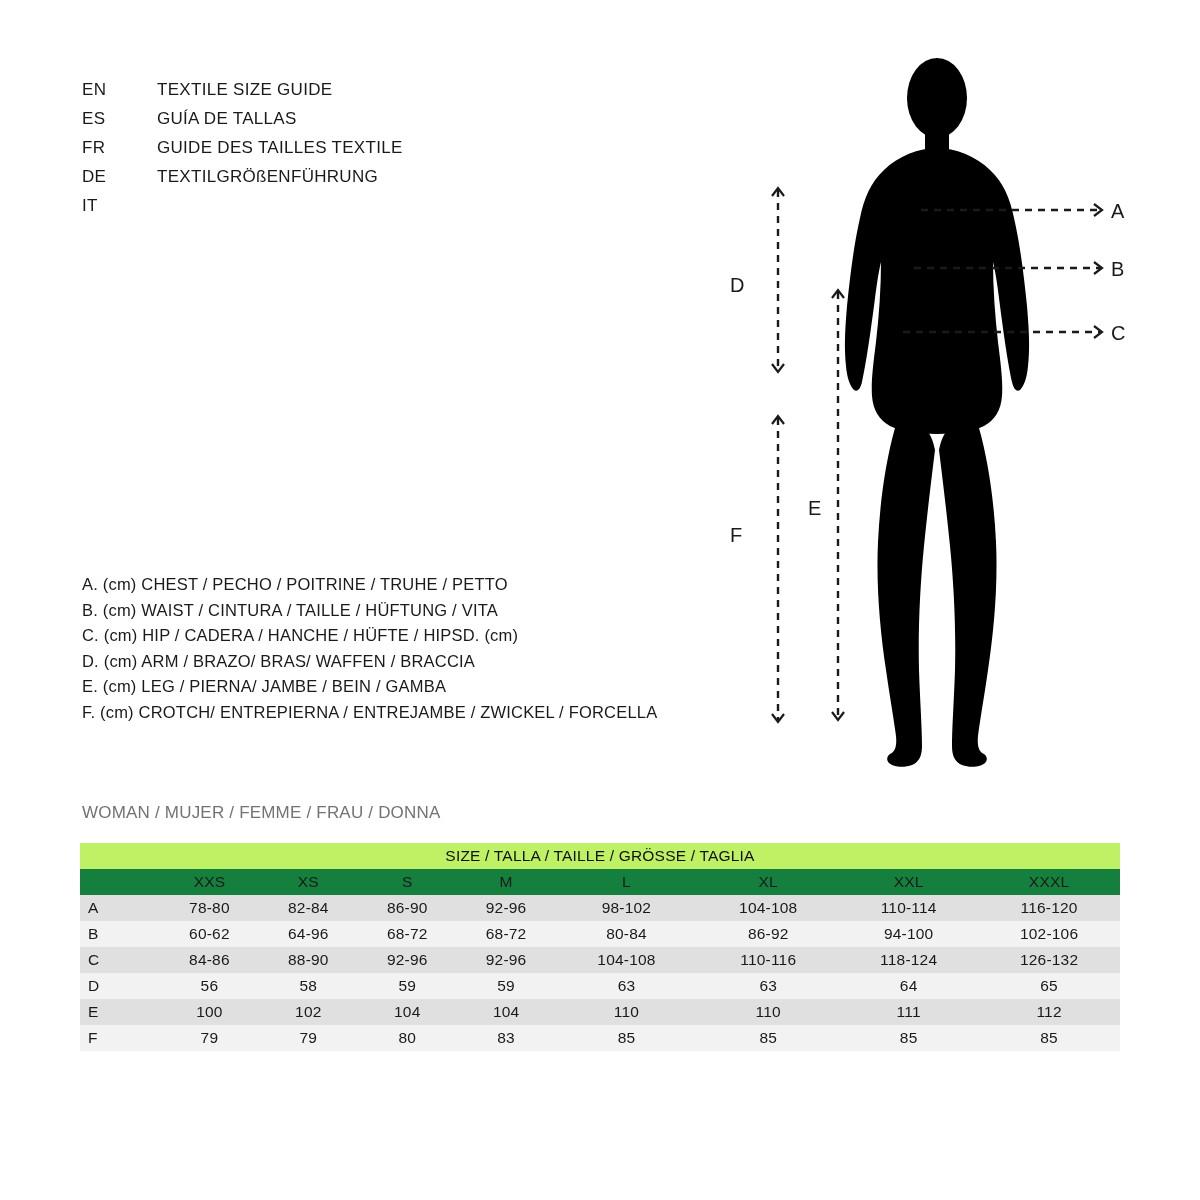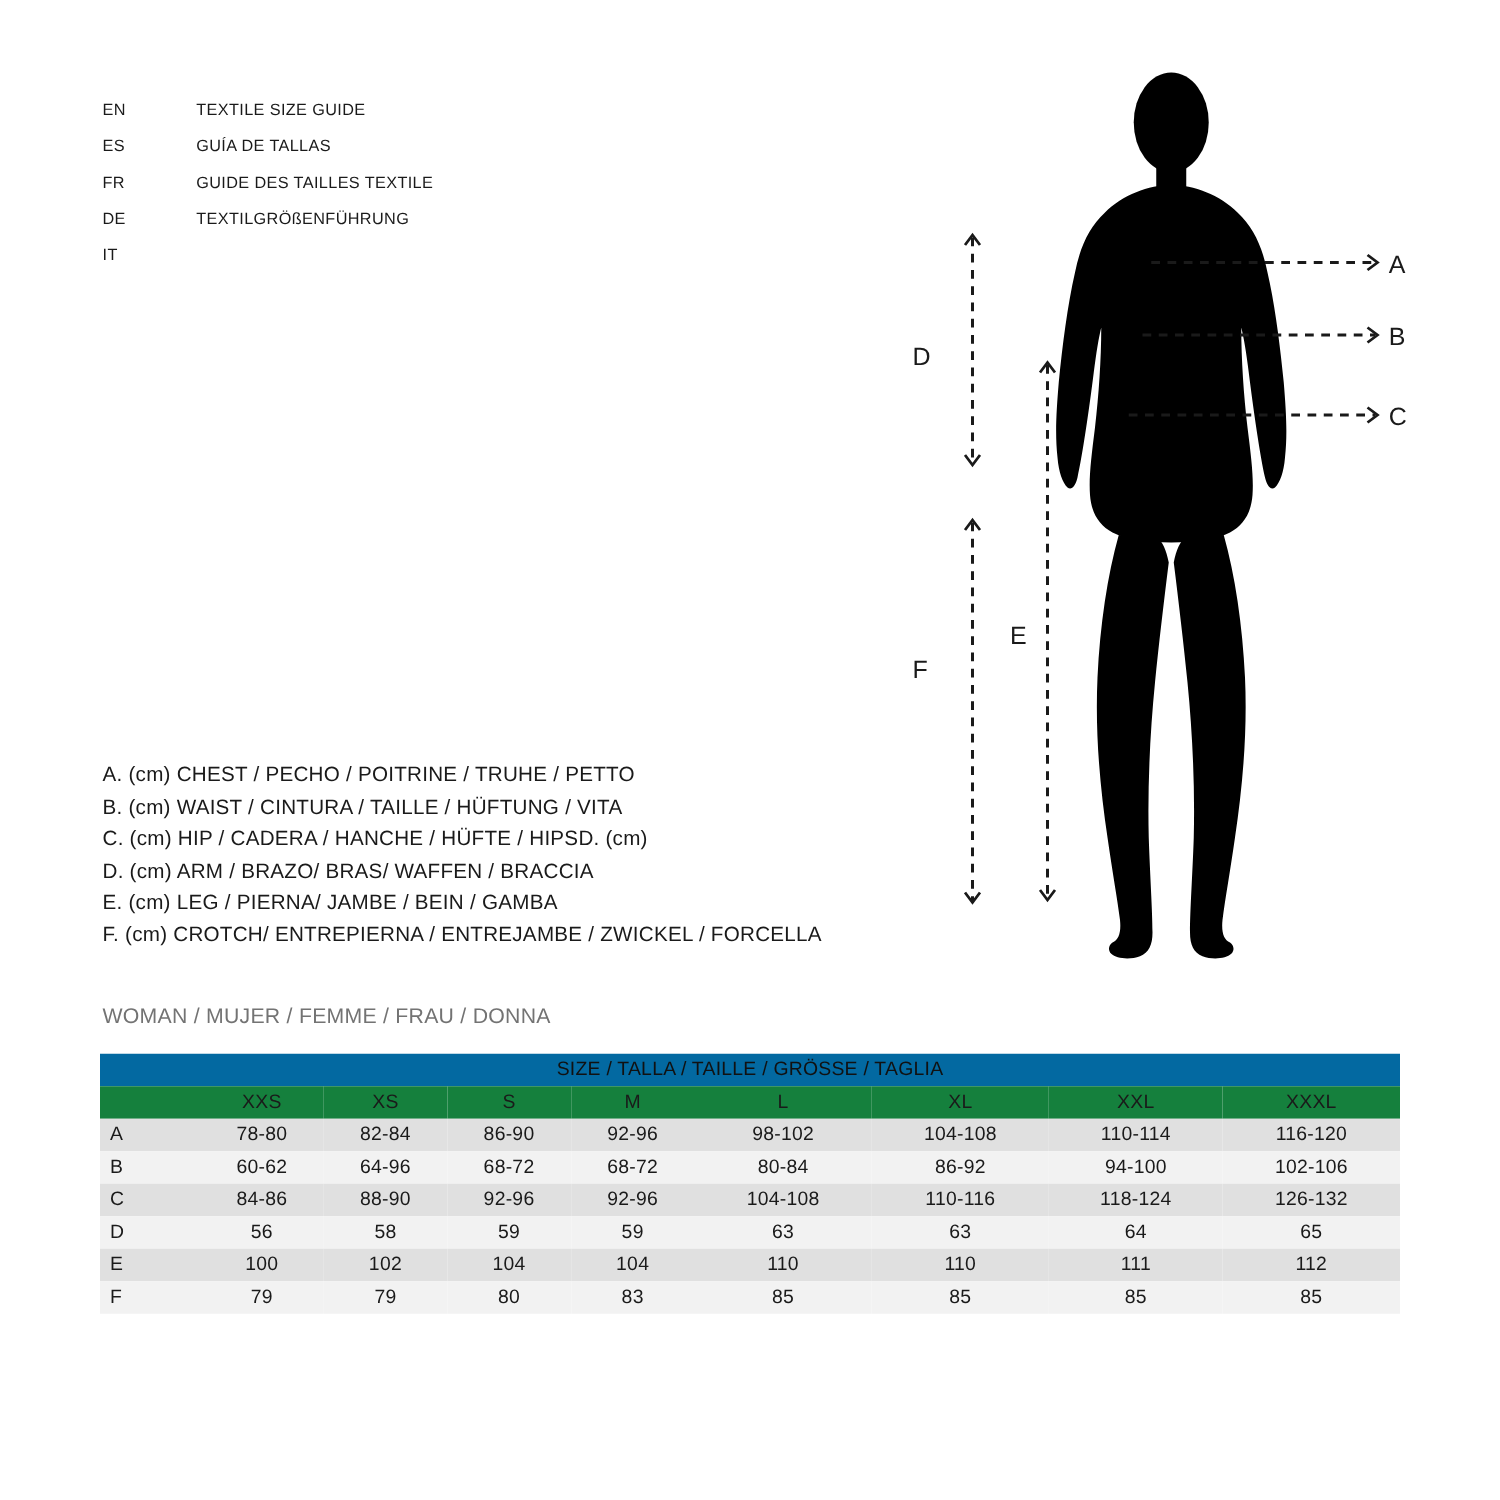--- a/index.html
+++ b/index.html
@@ -23,37 +23,37 @@
   #title-block {
     position: absolute;
     left: 82px;
     top: 80px;
     width: 520px;
   }
   .title-row {
     display: flex;
     align-items: baseline;
     height: 29px;
-    font-size: 13px;
+    font-size: 17px;
     letter-spacing: 0.3px;
     color: #1a1a1a;
   }
   .title-code {
     width: 75px;
     flex: 0 0 75px;
   }
   .title-text {
     flex: 1 1 auto;
   }
 
   
   #legend-block {
     position: absolute;
     left: 82px;
-    top: 611px;
+    top: 575px;
     width: 700px;
   }
   .legend-row {
     height: 25.5px;
     font-size: 16.5px;
     color: #1a1a1a;
     letter-spacing: 0.2px;
     white-space: nowrap;
   }
 
@@ -83,21 +83,21 @@
     font-weight: normal;
     text-align: center;
     letter-spacing: 0.2px;
   }
   #size-table .rowlabel {
     text-align: left;
     padding-left: 8px;
     width: 72px;
   }
   tr.band-head td {
-    background: #0369a1;
+    background: #bef264;
     text-align: left;
     padding-left: 8px;
     height: 27px;
     font-size: 15.5px;
     color: #111;
     margin-left: 32px;
   }
   tr.band-sizes td {
     background: #15803d;
     height: 27px;

